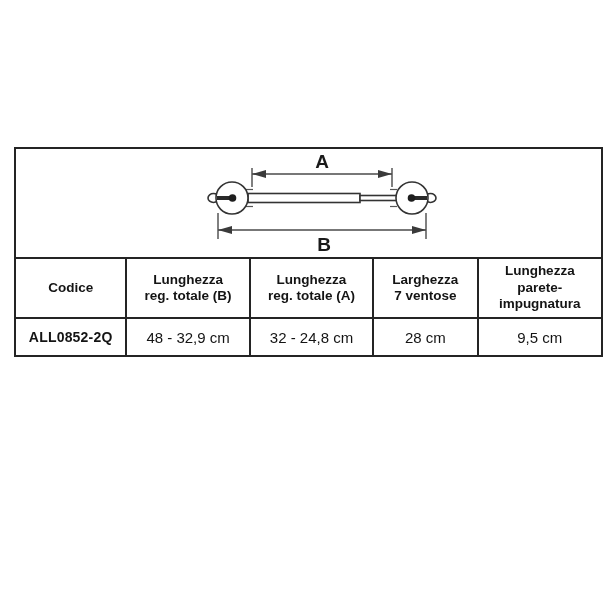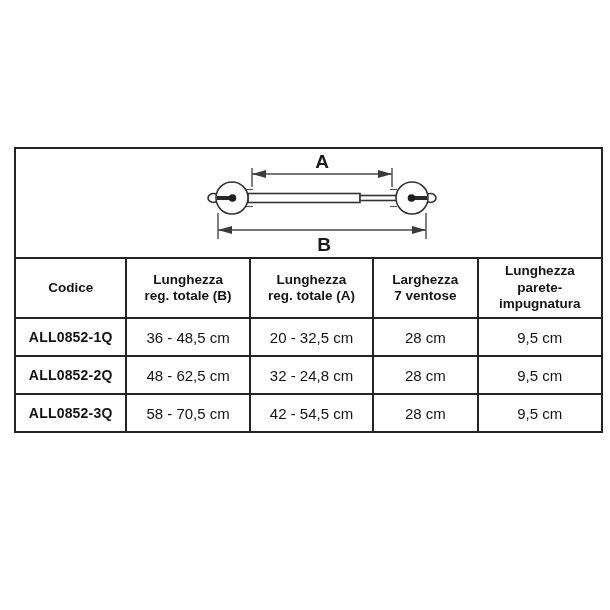--- a/index.html
+++ b/index.html
@@ -155,37 +155,23 @@
 reg. totale (A)</th>
           <th>Larghezza
 7 ventose</th>
           <th>Lunghezza
 parete-
 impugnatura</th>
         </tr>
       </thead>
       <tbody>
         <tr>
-          <td class="code">ALL0852-1Q</td>
-          <td>36 - 48,5 cm</td>
-          <td>20 - 32,5 cm</td>
-          <td>28 cm</td>
-          <td>9,5 cm</td>
-        </tr>
-        <tr>
           <td class="code">ALL0852-2Q</td>
-          <td>48 - 62,5 cm</td>
+          <td>48 - 32,9 cm</td>
           <td>32 - 24,8 cm</td>
-          <td>28 cm</td>
-          <td>9,5 cm</td>
-        </tr>
-        <tr>
-          <td class="code">ALL0852-3Q</td>
-          <td>58 - 70,5 cm</td>
-          <td>42 - 54,5 cm</td>
           <td>28 cm</td>
           <td>9,5 cm</td>
         </tr>
       </tbody>
     </table>
 
   </div>
 </div>
 
 </body></html>

